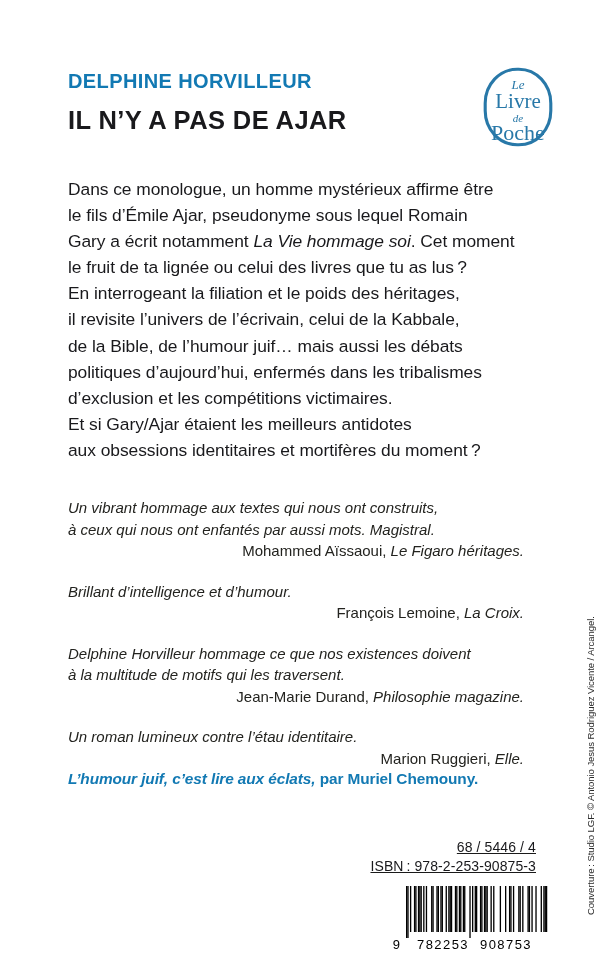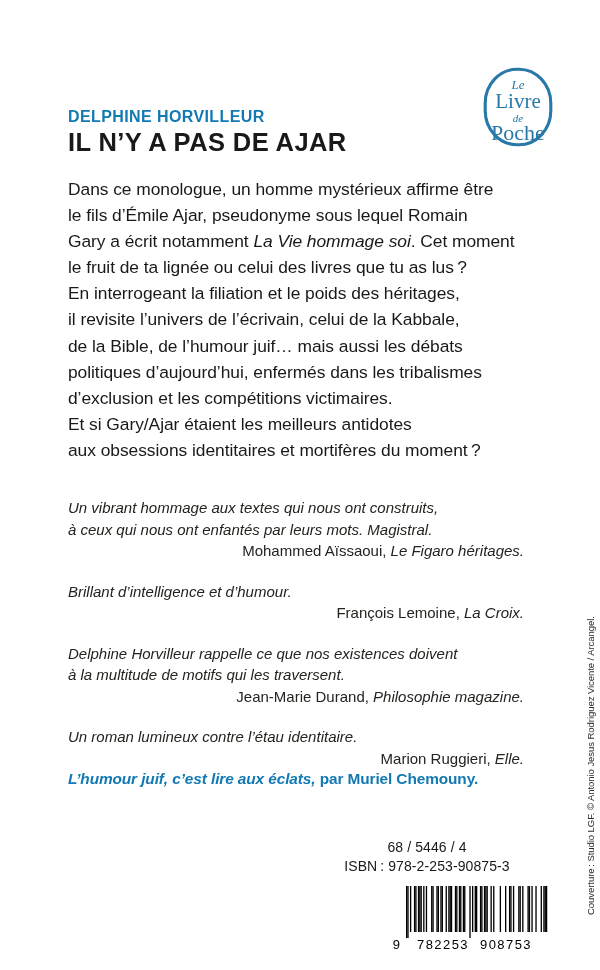--- a/index.html
+++ b/index.html
@@ -26,35 +26,34 @@
 
   
   .header {
     position: absolute;
     left: 68px;
     top: 70px;
     right: 44px;
     height: 80px;
   }
   .author {
-    font-size: 16px;
+    font-size: 20px;
     font-weight: bold;
     letter-spacing: 0.4px;
     color: #1279b3;
     line-height: 1.12;
     white-space: nowrap;
-    margin-top: 38px;
   }
   .booktitle {
     font-size: 25.5px;
     font-weight: bold;
     letter-spacing: 0.4px;
     color: #19191c;
     line-height: 1.12;
-    margin-top: 2px;
+    margin-top: 14px;
     white-space: nowrap;
   }
 
   
   .logo {
     position: absolute;
     right: 46px;
     top: 66px;
     width: 72px;
     height: 82px;
@@ -131,24 +130,25 @@
     line-height: 13px;
     color: #2a2a2a;
     letter-spacing: -0.1px;
     text-align: left;
     white-space: nowrap;
   }
 
   
   .isbn-area {
     position: absolute;
-    right: 43px;
+    right: 64px;
     top: 838px;
     width: 260px;
-    text-align: center;
+    text-align: right;
+    text-decoration: underline;
   }
   .ref-line {
     font-size: 14px;
     line-height: 19px;
     color: #19191c;
     letter-spacing: 0.1px;
   }
   .isbn-line {
     font-size: 14px;
     line-height: 19px;
@@ -196,29 +196,29 @@
       <div class="ln"><span>de la Bible, de l’humour juif… mais aussi les débats</span></div>
       <div class="ln"><span>politiques d’aujourd’hui, enfermés dans les tribalismes</span></div>
       <div class="ln"><span>d’exclusion et les compétitions victimaires.</span></div>
       <div class="ln"><span>Et si Gary/Ajar étaient les meilleurs antidotes</span></div>
       <div class="ln"><span>aux obsessions identitaires et mortifères du moment ?</span></div>
     </div>
 
   <div class="quotes" id="quotes">
       <div class="quote-block">
         <div class="q-text">Un vibrant hommage aux textes qui nous ont construits,</div>
-        <div class="q-text">à ceux qui nous ont enfantés par leurs mots. Magistral.</div>
+        <div class="q-text">à ceux qui nous ont enfantés par aussi mots. Magistral.</div>
         <div class="q-attr"><span>Mohammed Aïssaoui, </span><i>Le Figaro héritages.</i></div>
       </div>
       <div class="quote-block">
         <div class="q-text">Brillant d’intelligence et d’humour.</div>
         <div class="q-attr"><span>François Lemoine, </span><i>La Croix.</i></div>
       </div>
       <div class="quote-block">
-        <div class="q-text">Delphine Horvilleur rappelle ce que nos existences doivent</div>
+        <div class="q-text">Delphine Horvilleur hommage ce que nos existences doivent</div>
         <div class="q-text">à la multitude de motifs qui les traversent.</div>
         <div class="q-attr"><span>Jean-Marie Durand, </span><i>Philosophie magazine.</i></div>
       </div>
       <div class="quote-block">
         <div class="q-text">Un roman lumineux contre l’étau identitaire.</div>
         <div class="q-attr"><span>Marion Ruggieri, </span><i>Elle.</i></div>
       </div>
     </div>
 
   <div class="highlight">

